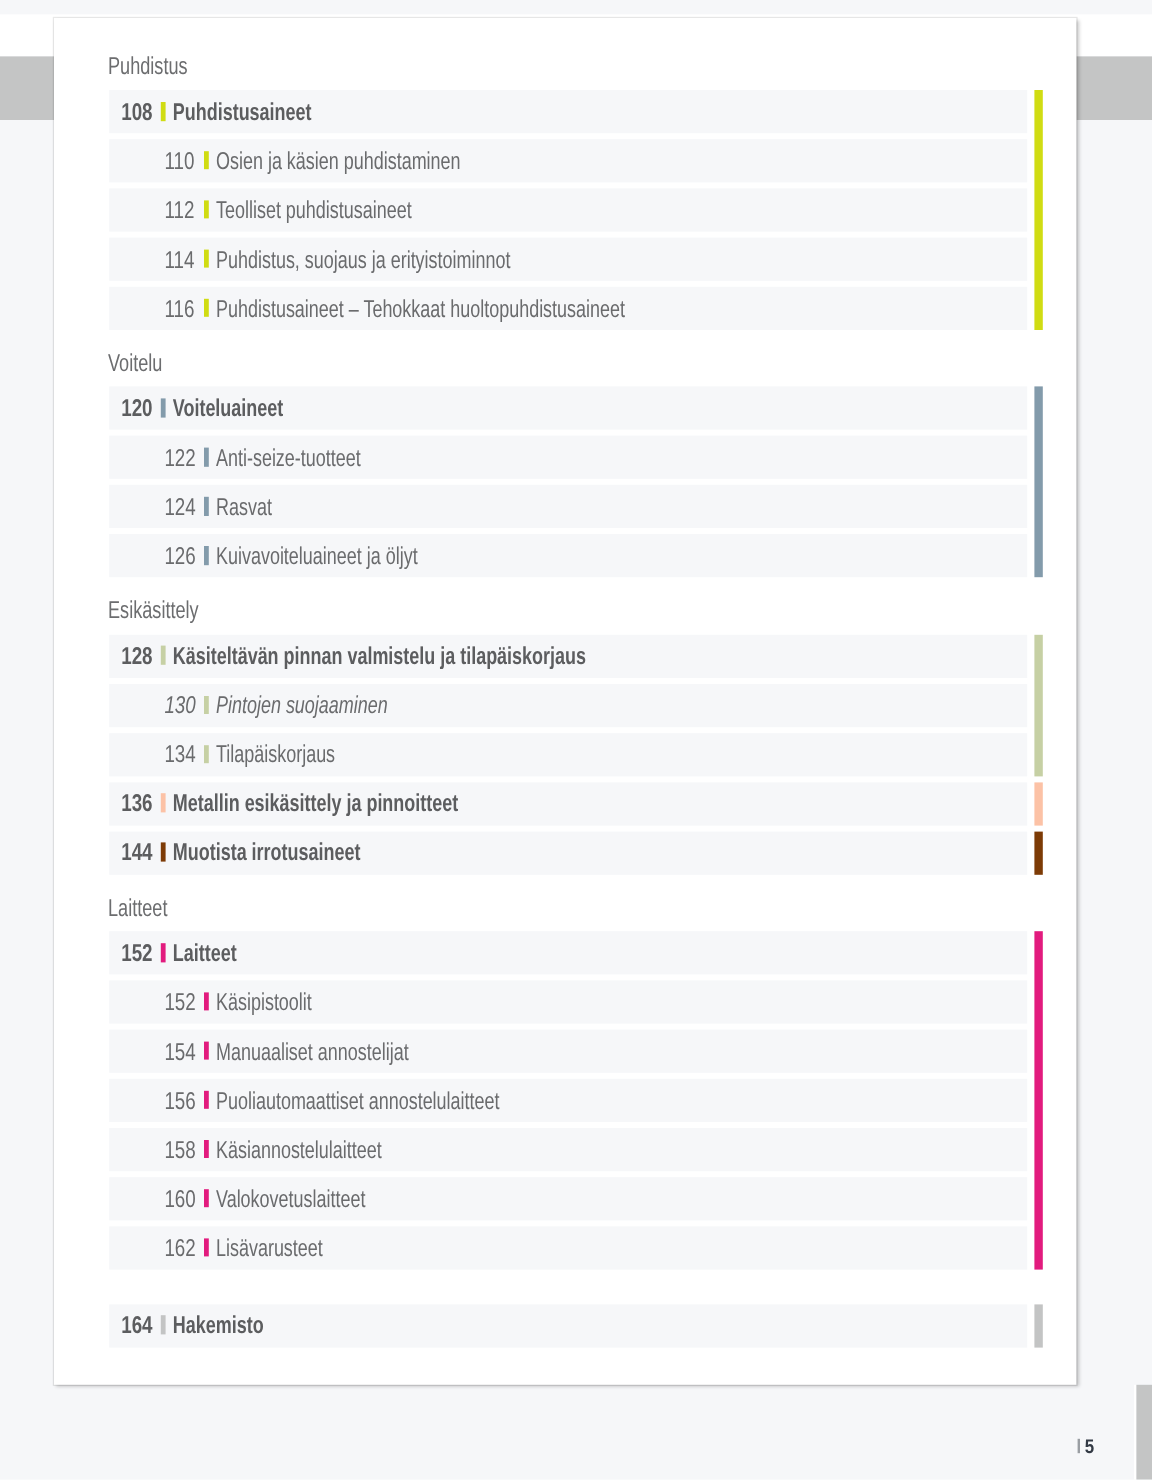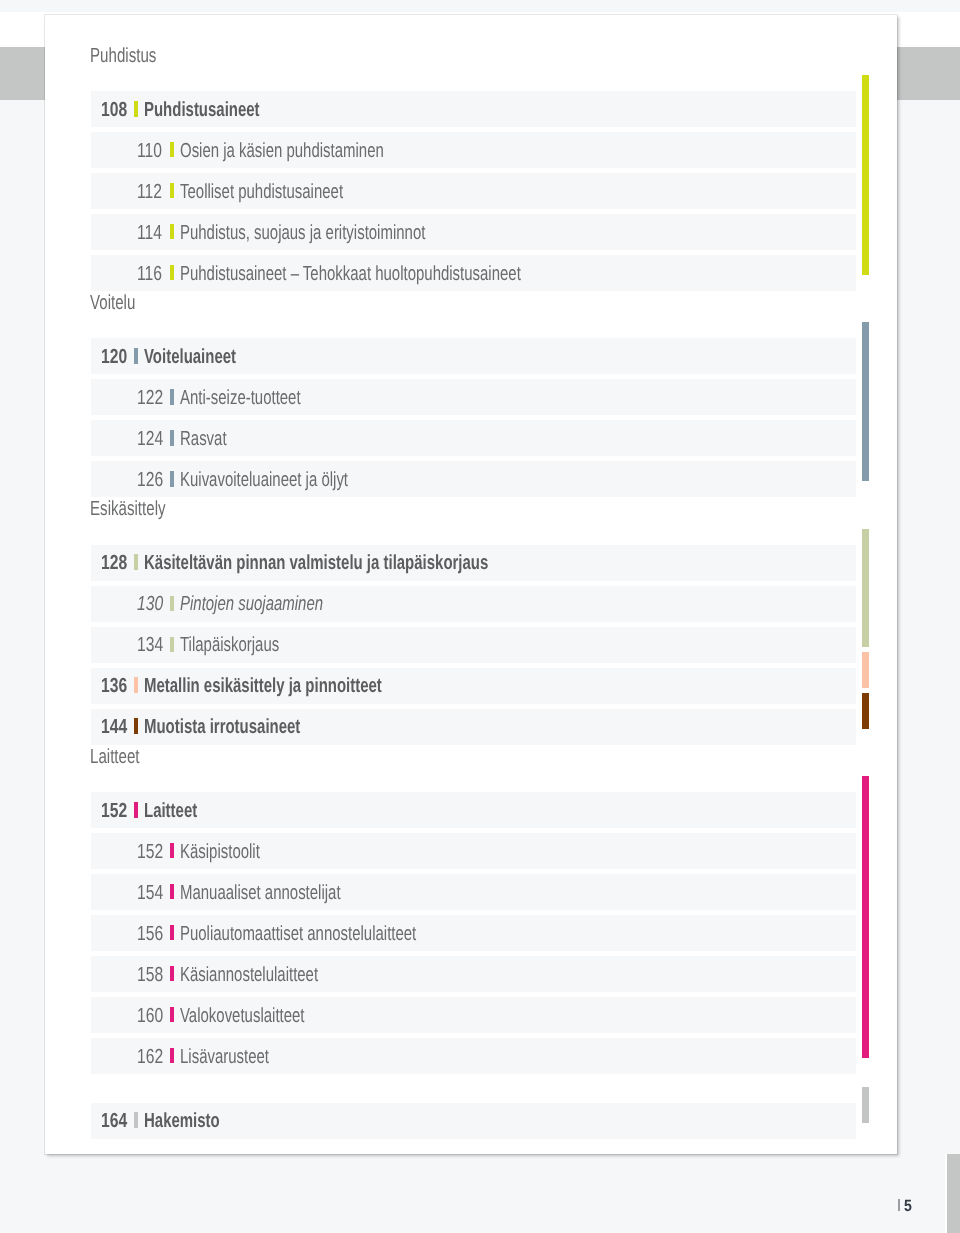--- a/index.html
+++ b/index.html
@@ -12,21 +12,21 @@
   .tab-left{position:absolute;left:0;top:35px;width:45px;height:53.4px;background:#c4c5c5;}
   .tab-right{position:absolute;left:897px;top:35px;width:63px;height:53.4px;background:#c4c5c5;}
   .tab-bottom-page{position:absolute;left:944.6px;top:1141.6px;width:2.6px;height:91.4px;background:#ffffff;}
   .tab-bottom{position:absolute;left:947.2px;top:1141.6px;width:12.8px;height:91.4px;background:#c4c5c5;}
 
   .page{position:absolute;left:45.2px;top:2.6px;width:851.8px;height:1139.4px;background:#ffffff;
         box-shadow:0 0 0 1px rgba(0,0,0,0.085), 2px 2px 3px rgba(0,0,0,0.22);}
 
   .content{position:absolute;left:46px;top:0;width:765.5px;}
 
-  .row{position:absolute;left:0;width:765px;height:36px;background:#f6f7f9;margin-top:16px;}
+  .row{position:absolute;left:0;width:765px;height:36px;background:#f6f7f9;}
   .bar{position:absolute;width:7.5px;}
 
   .txt{position:absolute;white-space:pre;display:inline-block;transform-origin:left center;
        transform:scaleX(0.717);opacity:0.999;}
 
   .num{font-size:20.3px;color:#5b5c5e;transform:scaleX(0.772);}
   .lbl{font-size:20.3px;color:#5b5c5e;transform:scaleX(0.7378);}
   .row.main .num,.row.main .lbl{font-weight:700;color:#5c5d5f;}
   .row.sub .num,.row.sub .lbl{font-weight:400;color:#6a6b6d;}
 

